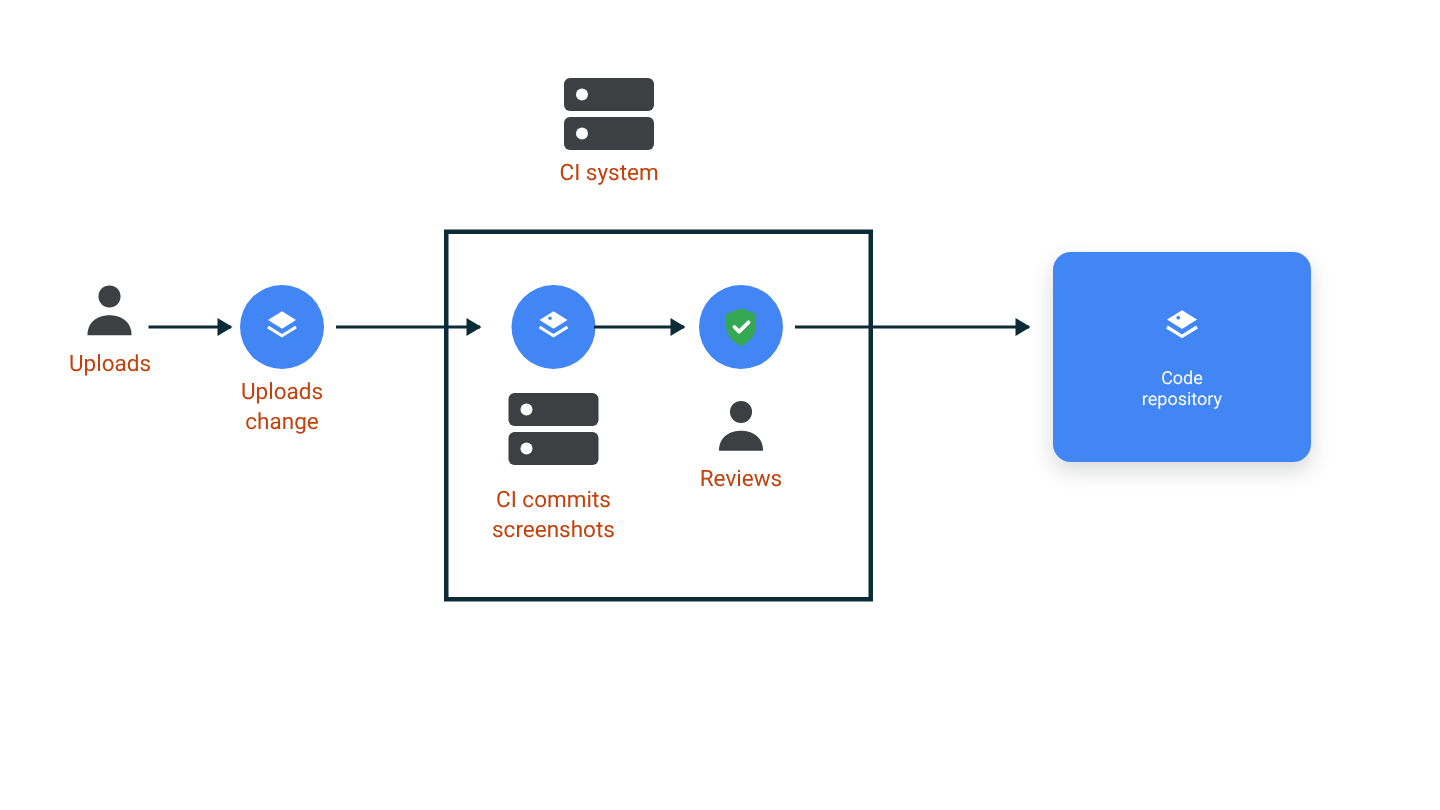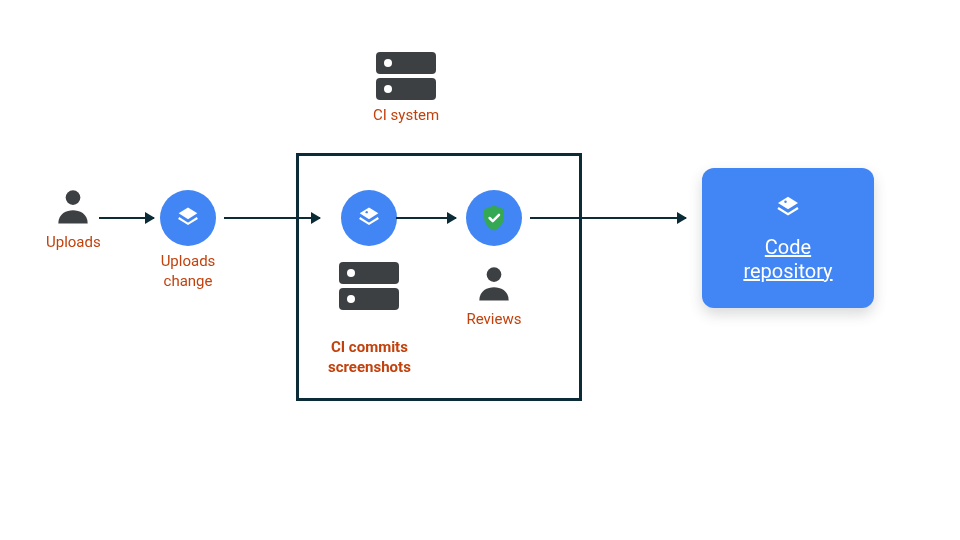--- a/index.html
+++ b/index.html
@@ -19,22 +19,21 @@
     gap: 6px;
   }
   .label {
     font-size: 15px;
     text-align: center;
     line-height: 1.3;
     color: #c2410c;
   }
   .label-white {
     color: #ffffff;
-    font-size: 20px;
-    text-decoration: underline;
+    font-size: 12px;
   }
   .circle {
     width: 56px;
     height: 56px;
     border-radius: 50%;
     background: #4285f4;
     display: flex;
     align-items: center;
     justify-content: center;
   }
@@ -128,21 +127,21 @@
     <svg width="28" height="28" viewBox="0 0 24 24">
       <path d="M12 3 L20 8 L12 13 L4 8 Z" fill="#ffffff"></path>
       <path d="M4 12 L12 17 L20 12" stroke="#ffffff" stroke-width="1.8" fill="none"></path>
       <circle cx="10" cy="7" r="1" fill="#4285f4"></circle>
     </svg>
   </div>
   <div class="server-stack" style="margin-top:10px;">
     <div class="server-unit"></div>
     <div class="server-unit"></div>
   </div>
-  <div class="label" style="white-space:pre-line; margin-top:22px;font-weight:bold;">CI commits
+  <div class="label" style="white-space:pre-line; margin-top:8px;">CI commits
 screenshots</div>
 </div>
 
 <div class="node" style="left:466px; top:190px;">
   <div class="circle">
     <svg width="30" height="30" viewBox="0 0 24 24">
       <path d="M12 2 L20 5 V11 C20 16 16.5 20.5 12 22 C7.5 20.5 4 16 4 11 V5 Z" fill="#34a853"></path>
       <path d="M8.5 12 L11 14.5 L16 9.5" stroke="#ffffff" stroke-width="2" fill="none" stroke-linecap="round" stroke-linejoin="round"></path>
     </svg>
   </div>

